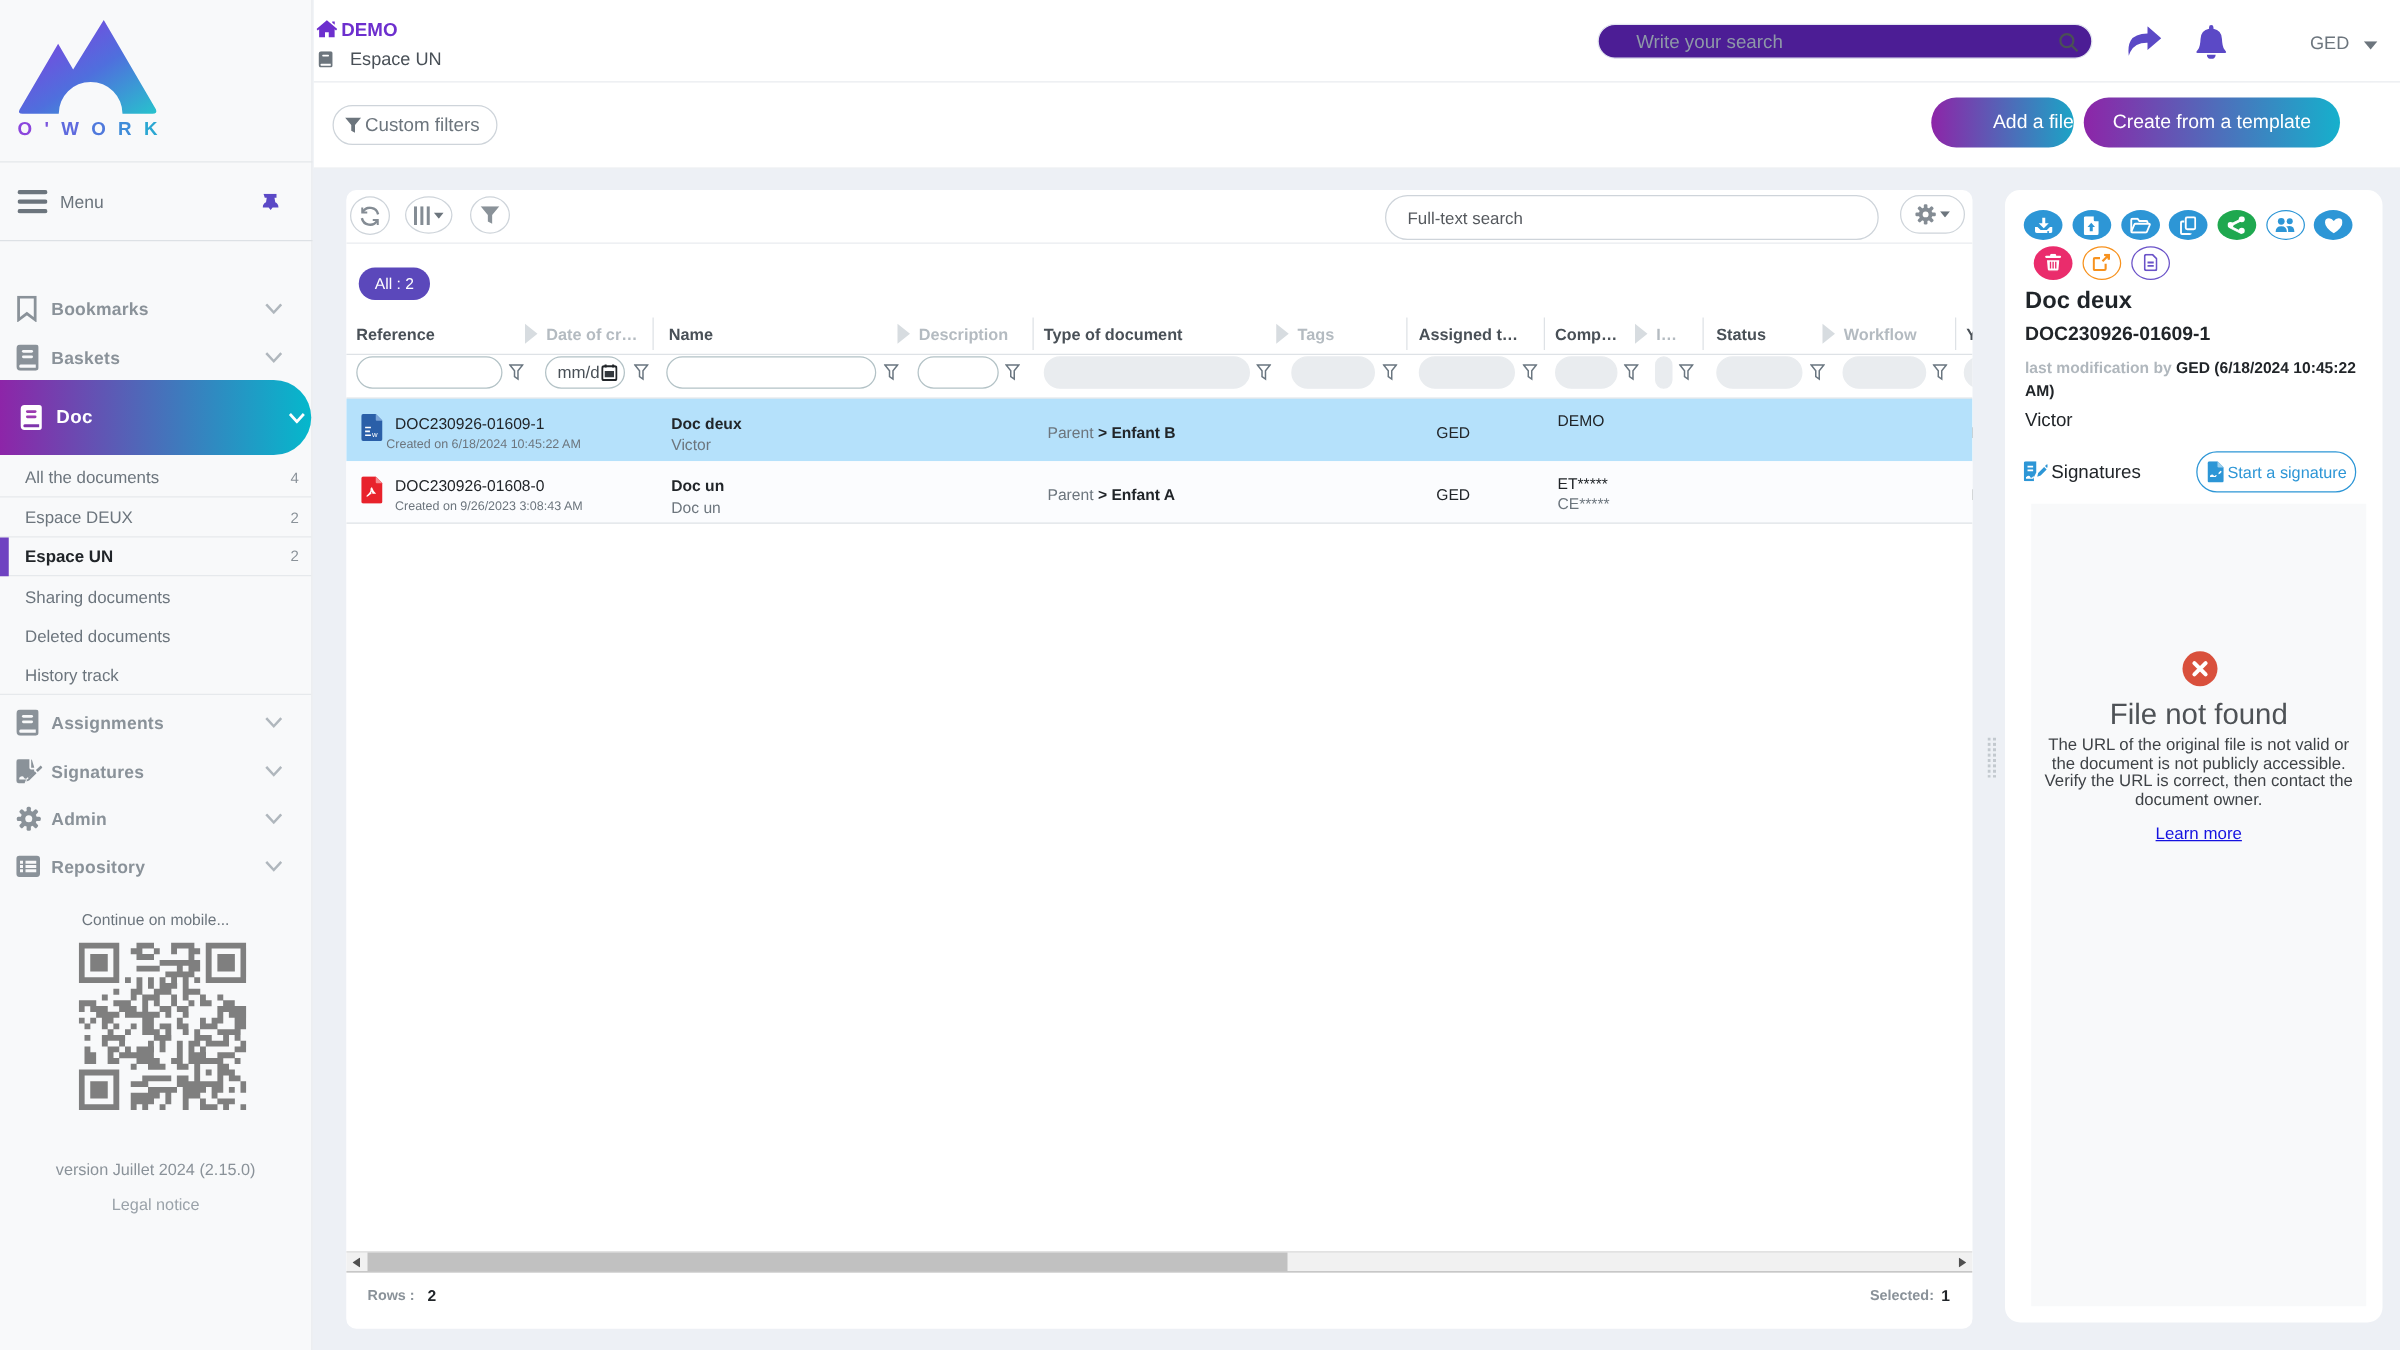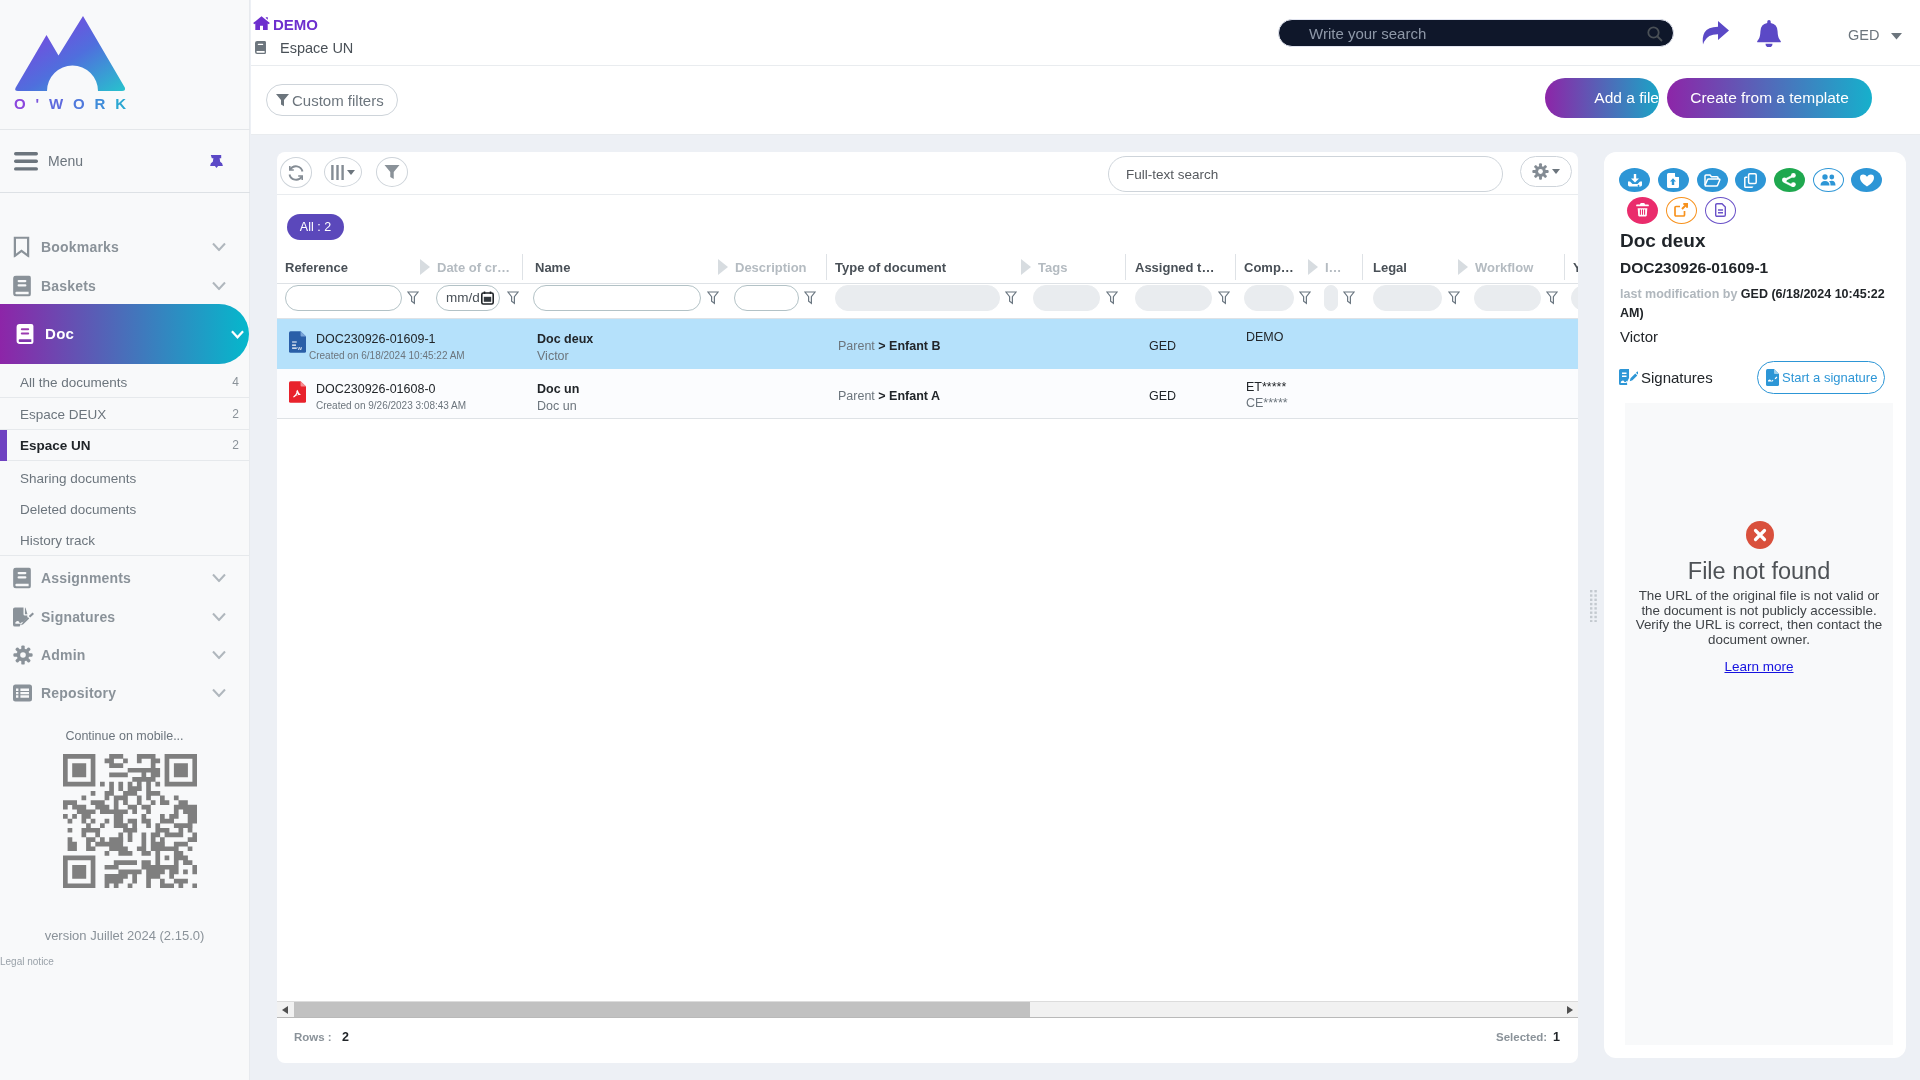--- a/index.html
+++ b/index.html
@@ -66,21 +66,21 @@
     <svg class="abs" style="left:1.5px;top:16px" width="17" height="14" viewBox="0 0 17 14" fill="#6d2fce">
         <path d="M8.5 0.2 L16.8 7.1 l-1 1.2 -1.1-0.9 V14 H10 V9.8 H7 V14 H2.3 V7.4 L1.2 8.3 0.2 7.1 Z M12.8 1.2 h2 v2.6 l-2-1.7 Z"></path>
       </svg>
     <span class="abs" style="left:22px;top:16px;font-size:15px;font-weight:bold;color:#6d2fce;">DEMO</span>
     <svg class="abs" style="left:3px;top:41px;width:13px;height:13px" viewBox="0 0 16 19" fill="#6c757d">
         <path d="M3 0 h11 q2 0 2 2 v15 q0 2 -2 2 H3 Q0 19 0 16 V3 Q0 0 3 0 Z M3 14.6 q-1 0 -1 1.2 t1 1.2 h11 v-2.4 Z"></path>
         <rect x="4" y="4" width="8" height="2" rx="1" fill="#fff"></rect>
       </svg>
     <span class="abs" style="left:29px;top:40px;font-size:14.5px;color:#495057;">Espace UN</span>
 
-    <div class="abs" style="left:1027px;top:19px;width:396px;height:28px;background:#0f172a;border:1px solid #e2e5f0;border-radius:14px;">
+    <div class="abs" style="left:1027px;top:19px;width:396px;height:28px;background:#4c1d95;border:1px solid #e2e5f0;border-radius:14px;">
       <span class="abs" style="left:30px;top:5px;font-size:15px;color:#8e98a8;">Write your search</span>
       <svg class="abs" style="left:368px;top:6px" width="16" height="16" viewBox="0 0 16 16" fill="none" stroke="#4a5056" stroke-width="1.8">
           <circle cx="6.5" cy="6.5" r="5.2"></circle>
           <path d="M10.5 10.5 L15 15"></path>
         </svg>
     </div>
 
     <svg class="abs" style="left:1451px;top:21px" width="27" height="24" viewBox="0 0 27 24" fill="#5b49c6">
         <path d="M16 0 L27 9.5 L16 19 V13.2 Q6 13 2.2 20.5 Q1.5 22 1 23.5 Q0 16 2.5 11.5 Q5.8 6 16 5.8 Z"></path>
       </svg>
@@ -240,21 +240,21 @@
       <svg class="chev" width="14" height="9" viewBox="0 0 14 9" fill="none" stroke="#b0b7bd" stroke-width="2">
           <path d="M1 1 L7 7.5 L13 1"></path>
         </svg>
     </div>
 
     <div class="abs" style="left:0;top:729px;width:249px;text-align:center;font-size:12.5px;color:#6c757d;">Continue on mobile...</div>
     <div class="abs" id="qrbox" style="left:63px;top:754px;width:134px;height:134px;"><svg width="134" height="134" viewBox="0 0 134 134">
           <path fill="#7f7f7f" d="M0.0 0.0h32.4v4.7H0.0zM46.2 0.0h14.0v4.7H46.2zM73.9 0.0h18.6v4.7H73.9zM101.6 0.0h32.4v4.7H101.6zM0.0 4.6h4.7v4.7H0.0zM27.7 4.6h4.7v4.7H27.7zM41.6 4.6h9.3v4.7H41.6zM60.1 4.6h4.7v4.7H60.1zM73.9 4.6h4.7v4.7H73.9zM87.8 4.6h9.3v4.7H87.8zM101.6 4.6h4.7v4.7H101.6zM129.4 4.6h4.7v4.7H129.4zM0.0 9.2h4.7v4.7H0.0zM9.2 9.2h14.0v4.7H9.2zM27.7 9.2h4.7v4.7H27.7zM46.2 9.2h14.0v4.7H46.2zM87.8 9.2h4.7v4.7H87.8zM101.6 9.2h4.7v4.7H101.6zM110.9 9.2h14.0v4.7H110.9zM129.4 9.2h4.7v4.7H129.4zM0.0 13.9h4.7v4.7H0.0zM9.2 13.9h14.0v4.7H9.2zM27.7 13.9h4.7v4.7H27.7zM64.7 13.9h32.4v4.7H64.7zM101.6 13.9h4.7v4.7H101.6zM110.9 13.9h14.0v4.7H110.9zM129.4 13.9h4.7v4.7H129.4zM0.0 18.5h4.7v4.7H0.0zM9.2 18.5h14.0v4.7H9.2zM27.7 18.5h4.7v4.7H27.7zM46.2 18.5h18.6v4.7H46.2zM78.5 18.5h4.7v4.7H78.5zM87.8 18.5h9.3v4.7H87.8zM101.6 18.5h4.7v4.7H101.6zM110.9 18.5h14.0v4.7H110.9zM129.4 18.5h4.7v4.7H129.4zM0.0 23.1h4.7v4.7H0.0zM27.7 23.1h4.7v4.7H27.7zM69.3 23.1h23.2v4.7H69.3zM101.6 23.1h4.7v4.7H101.6zM129.4 23.1h4.7v4.7H129.4zM0.0 27.7h32.4v4.7H0.0zM37.0 27.7h4.7v4.7H37.0zM46.2 27.7h4.7v4.7H46.2zM55.4 27.7h4.7v4.7H55.4zM64.7 27.7h4.7v4.7H64.7zM73.9 27.7h4.7v4.7H73.9zM83.2 27.7h4.7v4.7H83.2zM92.4 27.7h4.7v4.7H92.4zM101.6 27.7h32.4v4.7H101.6zM46.2 32.3h4.7v4.7H46.2zM55.4 32.3h4.7v4.7H55.4zM64.7 32.3h14.0v4.7H64.7zM83.2 32.3h4.7v4.7H83.2zM27.7 37.0h4.7v4.7H27.7zM41.6 37.0h9.3v4.7H41.6zM60.1 37.0h14.0v4.7H60.1zM83.2 37.0h14.0v4.7H83.2zM18.5 41.6h4.7v4.7H18.5zM41.6 41.6h4.7v4.7H41.6zM50.8 41.6h14.0v4.7H50.8zM73.9 41.6h4.7v4.7H73.9zM83.2 41.6h4.7v4.7H83.2zM97.0 41.6h4.7v4.7H97.0zM110.9 41.6h4.7v4.7H110.9zM0.0 46.2h14.0v4.7H0.0zM27.7 46.2h14.0v4.7H27.7zM50.8 46.2h4.7v4.7H50.8zM60.1 46.2h4.7v4.7H60.1zM73.9 46.2h4.7v4.7H73.9zM87.8 46.2h4.7v4.7H87.8zM97.0 46.2h9.3v4.7H97.0zM115.5 46.2h9.3v4.7H115.5zM0.0 50.8h4.7v4.7H0.0zM9.2 50.8h14.0v4.7H9.2zM32.3 50.8h14.0v4.7H32.3zM50.8 50.8h4.7v4.7H50.8zM64.7 50.8h9.3v4.7H64.7zM78.5 50.8h9.3v4.7H78.5zM110.9 50.8h23.2v4.7H110.9zM13.9 55.4h18.6v4.7H13.9zM37.0 55.4h27.8v4.7H37.0zM69.3 55.4h4.7v4.7H69.3zM83.2 55.4h4.7v4.7H83.2zM110.9 55.4h4.7v4.7H110.9zM120.1 55.4h14.0v4.7H120.1zM0.0 60.1h4.7v4.7H0.0zM9.2 60.1h4.7v4.7H9.2zM18.5 60.1h9.3v4.7H18.5zM50.8 60.1h9.3v4.7H50.8zM78.5 60.1h4.7v4.7H78.5zM97.0 60.1h4.7v4.7H97.0zM106.3 60.1h9.3v4.7H106.3zM124.7 60.1h9.3v4.7H124.7zM4.6 64.7h4.7v4.7H4.6zM18.5 64.7h4.7v4.7H18.5zM27.7 64.7h4.7v4.7H27.7zM41.6 64.7h4.7v4.7H41.6zM50.8 64.7h9.3v4.7H50.8zM64.7 64.7h9.3v4.7H64.7zM78.5 64.7h9.3v4.7H78.5zM97.0 64.7h14.0v4.7H97.0zM124.7 64.7h9.3v4.7H124.7zM23.1 69.3h4.7v4.7H23.1zM37.0 69.3h4.7v4.7H37.0zM50.8 69.3h14.0v4.7H50.8zM69.3 69.3h4.7v4.7H69.3zM83.2 69.3h4.7v4.7H83.2zM92.4 69.3h4.7v4.7H92.4zM110.9 69.3h18.6v4.7H110.9zM4.6 73.9h4.7v4.7H4.6zM18.5 73.9h18.6v4.7H18.5zM60.1 73.9h14.0v4.7H60.1zM92.4 73.9h14.0v4.7H92.4zM115.5 73.9h4.7v4.7H115.5zM124.7 73.9h4.7v4.7H124.7zM18.5 78.5h4.7v4.7H18.5zM32.3 78.5h4.7v4.7H32.3zM55.4 78.5h4.7v4.7H55.4zM64.7 78.5h4.7v4.7H64.7zM78.5 78.5h4.7v4.7H78.5zM87.8 78.5h9.3v4.7H87.8zM101.6 78.5h18.6v4.7H101.6zM129.4 78.5h4.7v4.7H129.4zM4.6 83.2h4.7v4.7H4.6zM23.1 83.2h9.3v4.7H23.1zM37.0 83.2h4.7v4.7H37.0zM46.2 83.2h14.0v4.7H46.2zM64.7 83.2h4.7v4.7H64.7zM78.5 83.2h4.7v4.7H78.5zM87.8 83.2h4.7v4.7H87.8zM97.0 83.2h4.7v4.7H97.0zM124.7 83.2h9.3v4.7H124.7zM4.6 87.8h9.3v4.7H4.6zM23.1 87.8h4.7v4.7H23.1zM32.3 87.8h27.8v4.7H32.3zM78.5 87.8h4.7v4.7H78.5zM87.8 87.8h14.0v4.7H87.8zM110.9 87.8h14.0v4.7H110.9zM4.6 92.4h9.3v4.7H4.6zM23.1 92.4h9.3v4.7H23.1zM46.2 92.4h18.6v4.7H46.2zM73.9 92.4h9.3v4.7H73.9zM87.8 92.4h27.8v4.7H87.8zM124.7 92.4h4.7v4.7H124.7zM41.6 97.0h4.7v4.7H41.6zM55.4 97.0h14.0v4.7H55.4zM78.5 97.0h9.3v4.7H78.5zM92.4 97.0h4.7v4.7H92.4zM110.9 97.0h9.3v4.7H110.9zM0.0 101.6h32.4v4.7H0.0zM92.4 101.6h4.7v4.7H92.4zM101.6 101.6h4.7v4.7H101.6zM110.9 101.6h14.0v4.7H110.9zM0.0 106.3h4.7v4.7H0.0zM27.7 106.3h4.7v4.7H27.7zM50.8 106.3h23.2v4.7H50.8zM78.5 106.3h9.3v4.7H78.5zM92.4 106.3h4.7v4.7H92.4zM110.9 106.3h4.7v4.7H110.9zM120.1 106.3h9.3v4.7H120.1zM0.0 110.9h4.7v4.7H0.0zM9.2 110.9h14.0v4.7H9.2zM27.7 110.9h4.7v4.7H27.7zM41.6 110.9h14.0v4.7H41.6zM78.5 110.9h37.1v4.7H78.5zM129.4 110.9h4.7v4.7H129.4zM0.0 115.5h4.7v4.7H0.0zM9.2 115.5h14.0v4.7H9.2zM27.7 115.5h4.7v4.7H27.7zM55.4 115.5h23.2v4.7H55.4zM83.2 115.5h18.6v4.7H83.2zM106.3 115.5h9.3v4.7H106.3zM120.1 115.5h4.7v4.7H120.1zM129.4 115.5h4.7v4.7H129.4zM0.0 120.1h4.7v4.7H0.0zM9.2 120.1h14.0v4.7H9.2zM27.7 120.1h4.7v4.7H27.7zM41.6 120.1h23.2v4.7H41.6zM69.3 120.1h4.7v4.7H69.3zM83.2 120.1h14.0v4.7H83.2zM106.3 120.1h4.7v4.7H106.3zM0.0 124.7h4.7v4.7H0.0zM27.7 124.7h4.7v4.7H27.7zM41.6 124.7h18.6v4.7H41.6zM69.3 124.7h4.7v4.7H69.3zM83.2 124.7h4.7v4.7H83.2zM97.0 124.7h4.7v4.7H97.0zM110.9 124.7h14.0v4.7H110.9zM0.0 129.4h32.4v4.7H0.0zM41.6 129.4h4.7v4.7H41.6zM50.8 129.4h4.7v4.7H50.8zM64.7 129.4h4.7v4.7H64.7zM83.2 129.4h4.7v4.7H83.2zM97.0 129.4h14.0v4.7H97.0zM115.5 129.4h4.7v4.7H115.5zM129.4 129.4h4.7v4.7H129.4z"></path>
         </svg></div>
     <div class="abs" style="left:0;top:928px;width:249px;text-align:center;font-size:13px;color:#8a9299;">version Juillet 2024 (2.15.0)</div>
-    <div class="abs" style="left:0;top:956px;width:249px;font-size:10px;color:#9aa2a9;">Legal notice</div>
+    <div class="abs" style="left:0;top:956px;width:249px;text-align:center;font-size:13px;color:#9aa2a9;">Legal notice</div>
   </div>
   <div class="card" id="tcard">
 
     <div class="cbtn" style="left:3px;top:5px;width:32px;height:31px;">
       <svg width="16" height="16" viewBox="0 0 16 16" fill="none" stroke="#848c94" stroke-width="1.9">
           <path d="M14.5 6.5 A 6.7 6.7 0 0 0 2.2 4.5"></path>
           <path d="M1.5 9.5 A 6.7 6.7 0 0 0 13.8 11.5"></path>
           <path d="M1.8 1 V 5 h4" stroke-width="1.6"></path>
           <path d="M14.2 15 V 11 h-4" stroke-width="1.6"></path>
         </svg>
@@ -309,21 +309,21 @@
     <span class="hlbl" style="left:558px;">Type of document</span>
     <div class="sortarr" style="left:744px;"></div>
     <span class="hlbl dis" style="left:761px;">Tags</span>
     <div class="vdiv" style="left:848px;"></div>
     <span class="hlbl" style="left:858px;">Assigned t…</span>
     <div class="vdiv" style="left:958px;"></div>
     <span class="hlbl" style="left:967px;">Comp…</span>
     <div class="sortarr" style="left:1031px;"></div>
     <span class="hlbl dis" style="left:1048px;">I…</span>
     <div class="vdiv" style="left:1085px;"></div>
-    <span class="hlbl" style="left:1096px;">Legal</span>
+    <span class="hlbl" style="left:1096px;">Status</span>
     <div class="sortarr" style="left:1181px;"></div>
     <span class="hlbl dis" style="left:1198px;">Workflow</span>
     <div class="vdiv" style="left:1287px;"></div>
     <span class="hlbl" style="left:1296px;">Y</span>
     <div class="abs" style="left:0;top:131px;width:1301px;height:1px;background:#dee2e6;"></div>
 
     <div class="finput" style="left:8px;width:117px;"></div>
     <svg class="ffun" style="left:130px" viewBox="0 0 13 15" fill="none" stroke="#6a7680" stroke-width="1.3">
         <path d="M1 1 h11 L8 6 v7.2 L5 11 V6 Z"></path>
       </svg>

